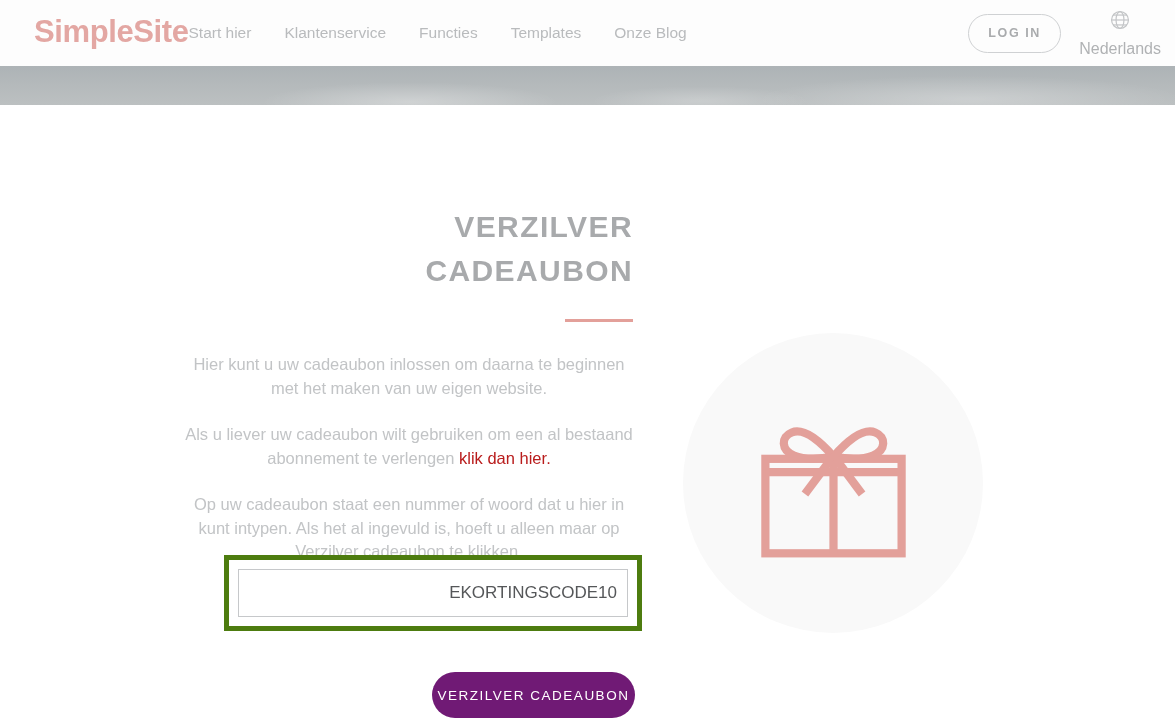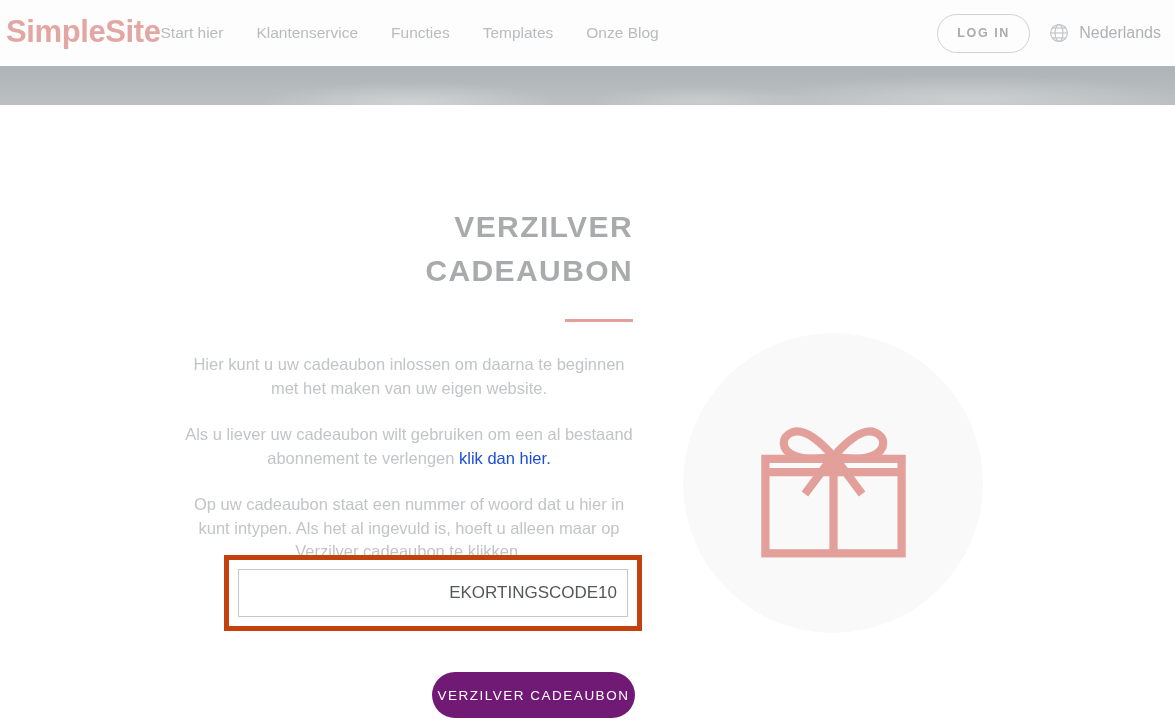--- a/index.html
+++ b/index.html
@@ -15,20 +15,21 @@
   
   .site-header {
     position: absolute;
     top: 0; left: 0;
     width: 1175px;
     height: 66px;
     background: #fdfdfd;
     display: flex;
     align-items: center;
     z-index: 5;
+    padding-left: 28px;
   }
 
   .logo {
     font-size: 31px;
     font-weight: bold;
     color: #e3a7a3;
     letter-spacing: -0.4px;
     margin-left: 6px;
     white-space: nowrap;
     line-height: 1;
@@ -74,20 +75,21 @@
     justify-content: center;
     cursor: pointer;
     font-weight: bold;
   }
 
   .lang-selector {
     display: flex;
     align-items: center;
     gap: 9px;
     cursor: pointer;
+    flex-direction: column;
   }
 
   .globe-icon { width: 22px; height: 22px; display: block; }
 
   .lang-label {
     font-size: 16px;
     color: #b0b2b4;
     white-space: nowrap;
   }
 
@@ -158,32 +160,32 @@
   .body-paragraph {
     margin-top: 23px;
     font-size: 16.5px;
     line-height: 23.5px;
     color: #c2c4c6;
     text-align: center;
   }
   .body-paragraph.first { margin-top: 31px; }
 
   .inline-link {
-    color: #1d4ed8;
+    color: #b91c1c;
     text-decoration: none;
   }
 
   
   .input-highlight {
     position: absolute;
     left: 179px;
     top: 450px;
     width: 418px;
     height: 76px;
-    border: 5px solid #c2410c;
+    border: 5px solid #4d7c0f;
     background: #ffffff;
   }
 
   .coupon-input {
     position: absolute;
     left: 9px;
     top: 9px;
     width: 390px;
     height: 48px;
     border: 1px solid #c6c8ca;

